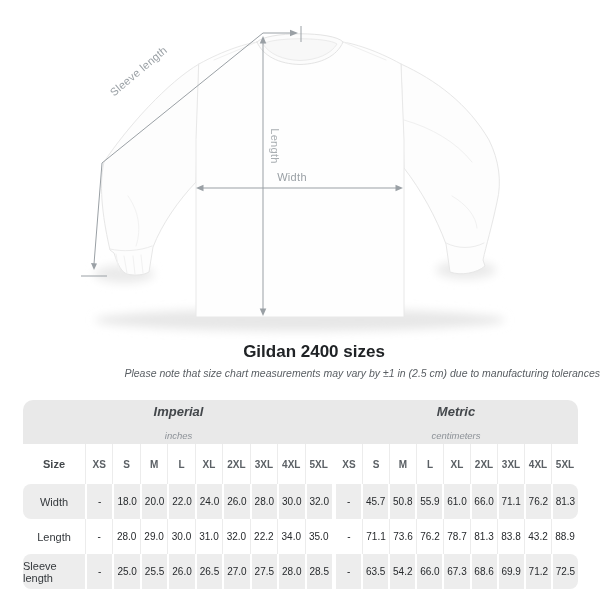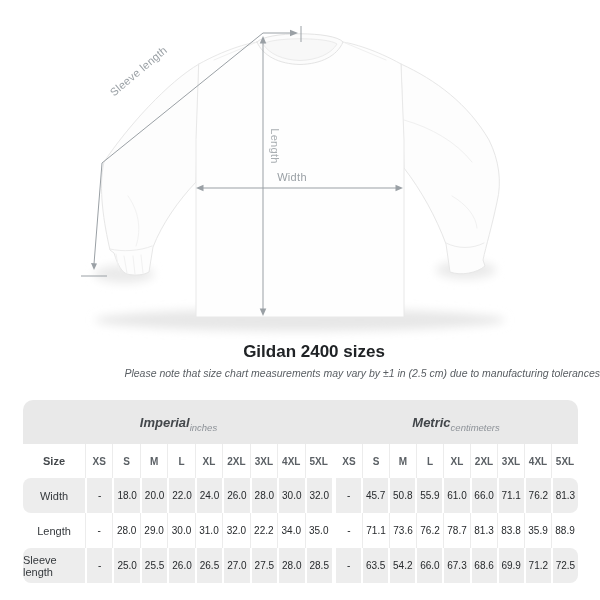--- a/index.html
+++ b/index.html
@@ -23,28 +23,28 @@
     position:absolute; top:367px; left:0; width:100%;
     text-align:right; font-style:italic; font-size:10.5px; color:var(--muted-text);
   }
 
   
   .size-table { position:absolute; top:400px; left:23px; width:555px; }
   .band {
     display:flex; height:44px; background:var(--band-bg);
     border-radius:10px 10px 0 0;
   }
-  .band-section { display:flex; flex-direction:row; justify-content:center; align-items:center; }
+  .band-section { display:flex; flex-direction:column; justify-content:center; align-items:center; }
   .band-left  { width:311px; }
   .band-right { flex:1; }
   .band-title { font-style:italic; font-weight:700; font-size:13px; color:#43474b; }
   .band-sub   { font-style:italic; font-size:9.5px; color:#8d9298; margin-top:11px; }
 
   .trow { display:flex; height:35px; }
-  .sizerow { height:34px; }
+  .sizerow { height:40px; }
   .half { display:flex; align-items:stretch; }
   .half.left  { width:309px; }
   .half.right { flex:1; }
   .gap { width:4px; }
 
   .lcell { flex:0 0 62px; display:flex; align-items:center; justify-content:center; }
   .cell  { flex:1; display:flex; align-items:center; justify-content:center; }
 
   .white .cell { border-left:1px solid #ececec;text-align:center; }
   .white .half.right .cell:first-child { border-left:none; }
@@ -209,21 +209,21 @@
           </div>
           <div class="gap"></div>
           <div class="half right">
             <div class="cell valcell">-</div>
             <div class="cell valcell">71.1</div>
             <div class="cell valcell">73.6</div>
             <div class="cell valcell">76.2</div>
             <div class="cell valcell">78.7</div>
             <div class="cell valcell">81.3</div>
             <div class="cell valcell">83.8</div>
-            <div class="cell valcell">35.9</div>
+            <div class="cell valcell">43.2</div>
             <div class="cell valcell">88.9</div>
           </div>
         </div>
         <div class="trow gray">
           <div class="half left">
             <div class="lcell rowlabel">Sleeve length</div>
             <div class="cell valcell">-</div>
             <div class="cell valcell">25.0</div>
             <div class="cell valcell">25.5</div>
             <div class="cell valcell">26.0</div>

